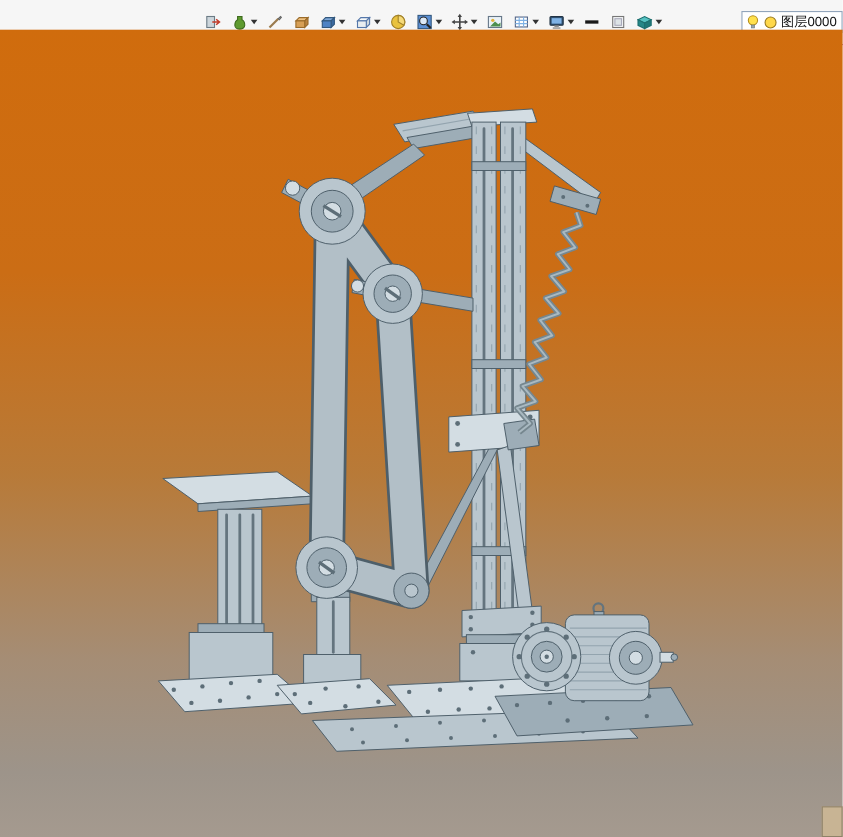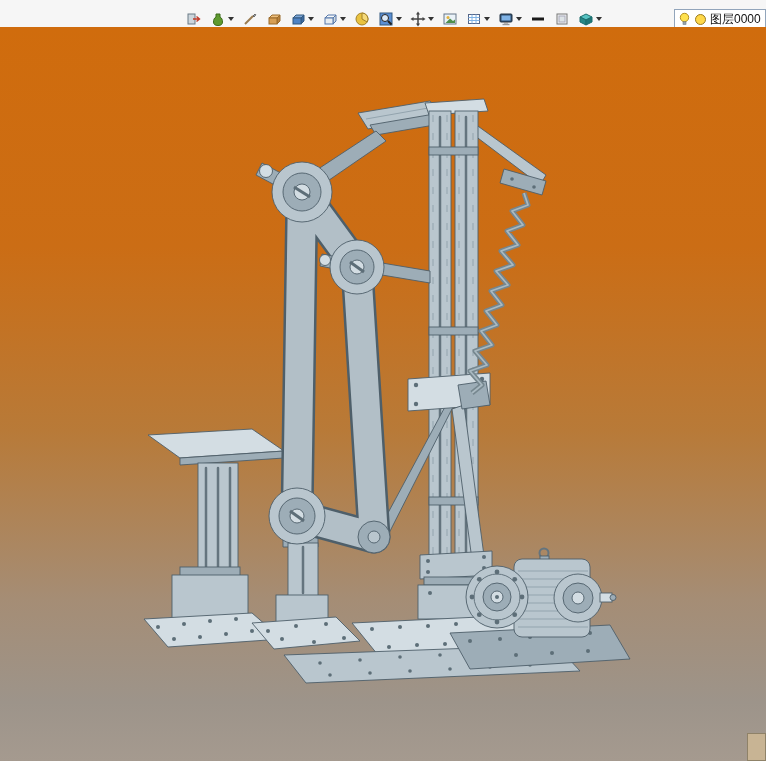--- a/index.html
+++ b/index.html
@@ -2,21 +2,21 @@
 <html><head>
 <meta charset="utf-8">
 <style>
   html,body{margin:0;padding:0;}
   body{width:766px;height:761px;overflow:hidden;font-family:"Liberation Sans","DejaVu Sans",sans-serif;background:#fff;}
   .app{position:relative;width:766px;height:761px;}
 
   
   .toolbar{
     position:absolute;top:0;left:0;right:0;height:41px;
-    background:#f6f6f6;border-bottom:3px solid #701a75;
+    background:#f6f6f6;border-bottom:1px solid #701a75;
     display:flex;align-items:center;padding-left:184px;box-sizing:border-box;
   }
   .tb-btn{
     display:flex;align-items:center;border:none;background:transparent;
     padding:1px 2px;margin-right:4px;height:24px;cursor:pointer;
   }
   .tb-btn svg{display:block;}
   .dd{
     width:0;height:0;margin-left:2px;
     border-left:3px solid transparent;border-right:3px solid transparent;

